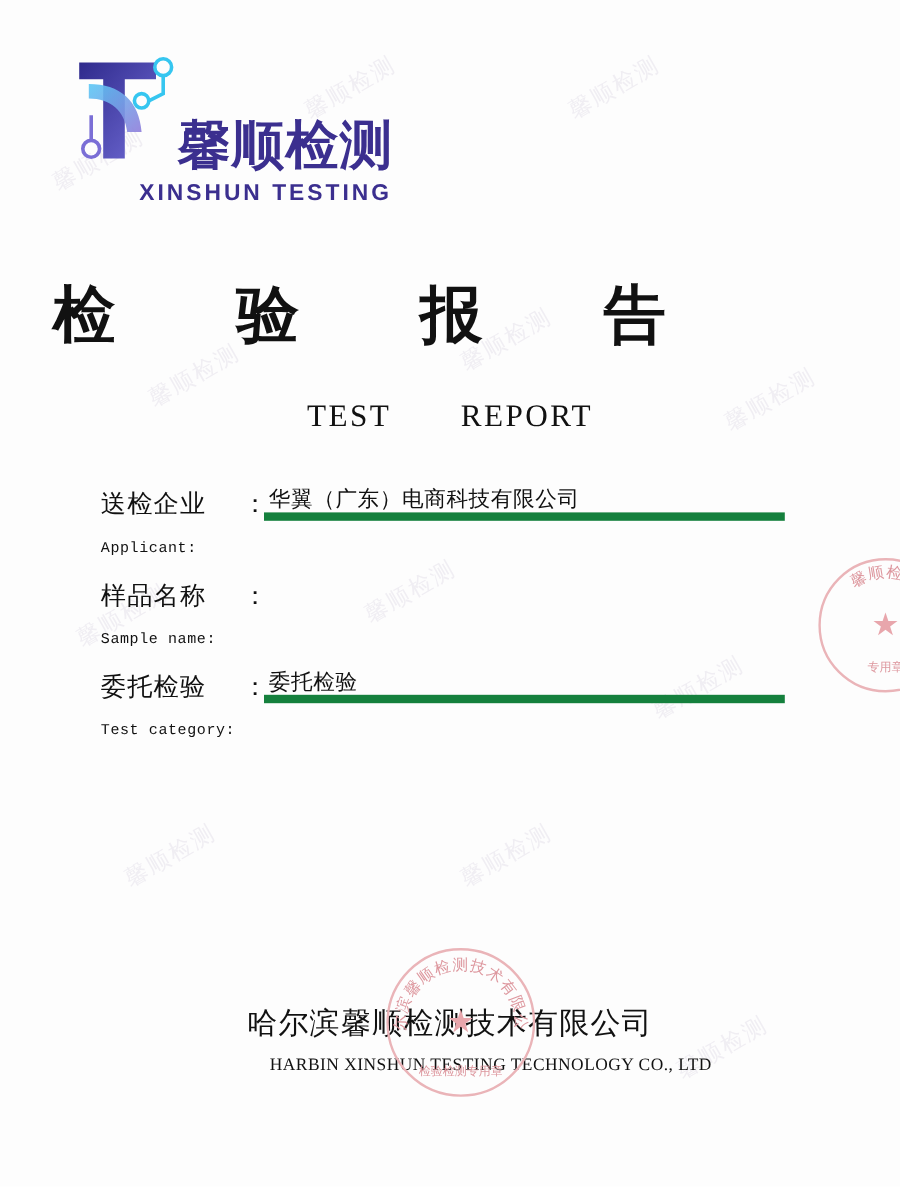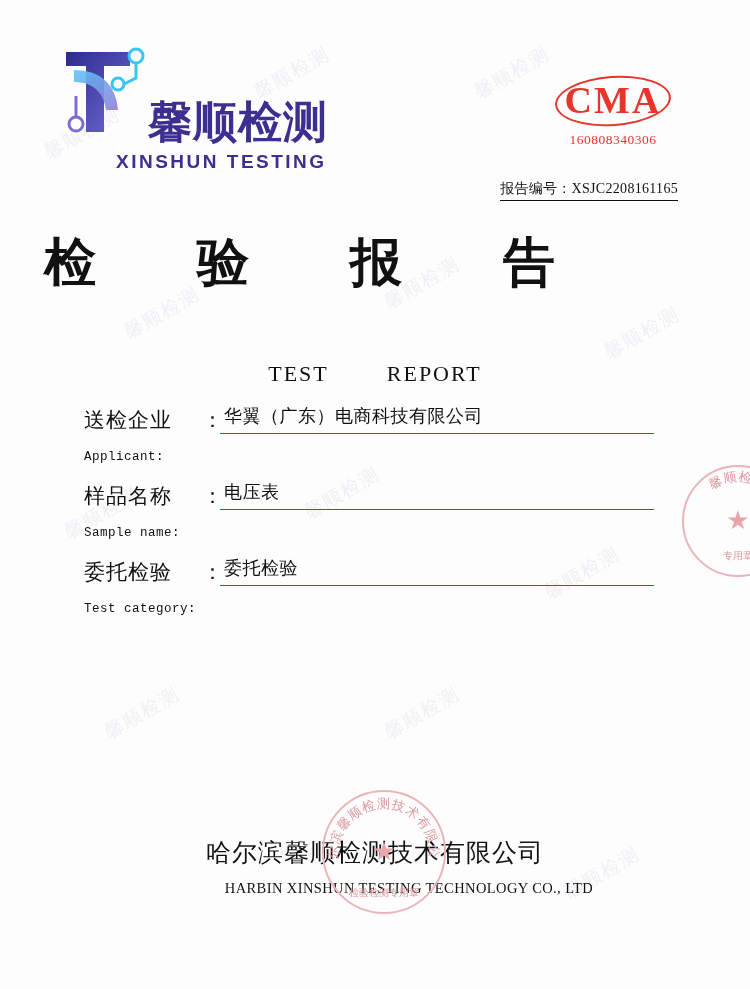--- a/index.html
+++ b/index.html
@@ -142,24 +142,23 @@
     letter-spacing: 44px;
     text-indent: 44px;
   }
   .title-en {
     position: absolute;
     left: 0;
     top: 332px;
     width: 750px;
     text-align: center;
     font-family: "Liberation Serif", serif;
-    font-size: 22px;
+    font-size: 26px;
     color: #111;
     letter-spacing: 2px;
-    margin-top: 29px;
   }
   .title-en span.gap { display: inline-block; width: 58px; }
 
   
   .fields {
     position: absolute;
     left: 84px;
     top: 398px;
     width: 580px;
   }
@@ -192,21 +191,21 @@
     font-size: 12.5px;
     color: #111;
     letter-spacing: 0.5px;
   }
   .field-value {
     position: absolute;
     left: 136px;
     top: 6px;
     width: 434px;
     height: 30px;
-    border-bottom: 1px solid #15803d;
+    border-bottom: 7px solid #15803d;
     font-family: "Liberation Sans", sans-serif;
     font-size: 18px;
     color: #111;
     padding-left: 4px;
     box-sizing: border-box;
     letter-spacing: 0.5px;
   }
 
   
   .footer-cn {
@@ -322,49 +321,40 @@
         <circle cx="58" cy="44" r="6" fill="none" stroke="#36c6f0" stroke-width="3"></circle>
         <circle cx="16" cy="84" r="7" fill="none" stroke="#7b6fd6" stroke-width="3"></circle>
         <path d="M76 23 L76 38 L64 44" fill="none" stroke="#36c6f0" stroke-width="3"></path>
         <path d="M16 77 L16 56" fill="none" stroke="#7b6fd6" stroke-width="3"></path>
       </svg>
     </div>
     <div class="logo-cn">馨顺检测</div>
     <div class="logo-en">XINSHUN TESTING</div>
   </div>
 
-  <div class="cma-block">
-    <div class="cma-mark">
-      <div class="cma-oval"></div>
-      <div class="cma-text">CMA</div>
-    </div>
-    <div class="cma-num">160808340306</div>
-  </div>
-
-  <div class="report-no">报告编号：XSJC2208161165</div>
+
 
   <div class="title-cn">检 验 报 告</div>
   <div class="title-en">
     <span>TEST</span><span class="gap"></span><span>REPORT</span>
   </div>
 
   <div class="fields">
 
     <div class="field">
       <div class="field-label-cn">送检企业</div>
       <div class="field-colon">：</div>
       <div class="field-label-en">Applicant:</div>
       <div class="field-value">华翼（广东）电商科技有限公司</div>
     </div>
 
     <div class="field">
       <div class="field-label-cn">样品名称</div>
       <div class="field-colon">：</div>
       <div class="field-label-en">Sample name:</div>
-      <div class="field-value">电压表</div>
     </div>
 
     <div class="field">
       <div class="field-label-cn">委托检验</div>
       <div class="field-colon">：</div>
       <div class="field-label-en">Test category:</div>
       <div class="field-value">委托检验</div>
     </div>
 
   </div>

